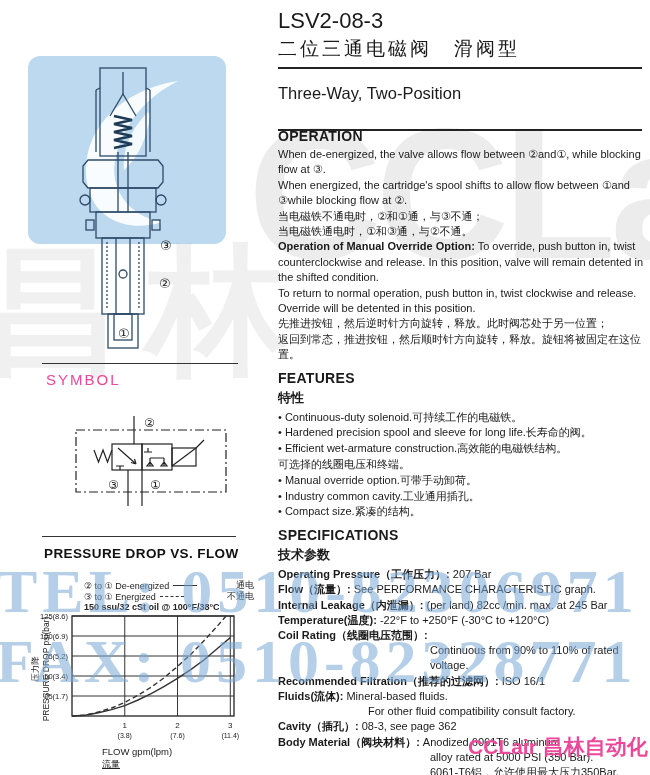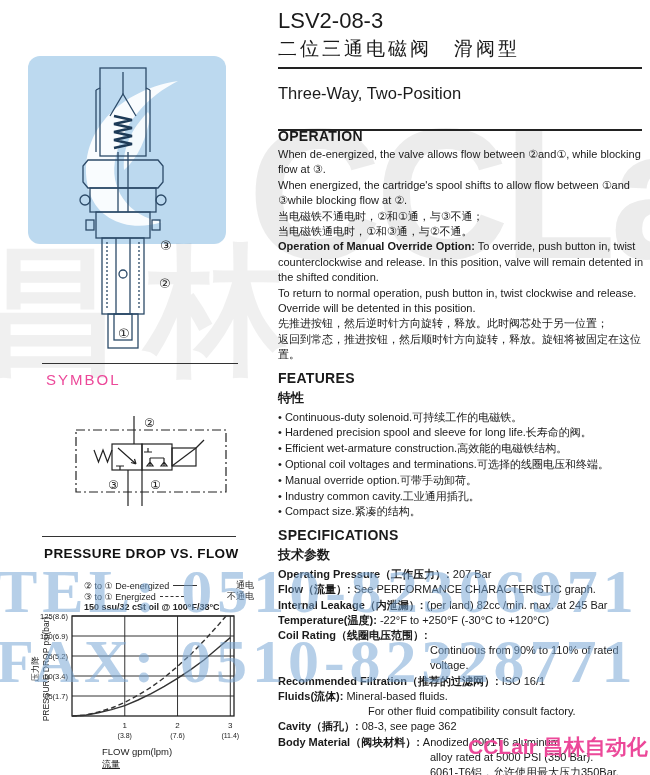--- a/index.html
+++ b/index.html
@@ -248,21 +248,20 @@
           </div>
         <div class="feat-row">
             <span class="feat-en">Hardened precision spool and sleeve for long life.</span>
             <span class="feat-cn">长寿命的阀。</span>
           </div>
         <div class="feat-row">
             <span class="feat-en">Efficient wet-armature construction.</span>
             <span class="feat-cn">高效能的电磁铁结构。</span>
           </div>
         <div class="feat-row">
-            <span class="feat-en">Optional coil voltages and terminations.</span>
             <span class="feat-cn">可选择的线圈电压和终端。</span>
           </div>
         <div class="feat-row">
             <span class="feat-en">Manual override option.</span>
             <span class="feat-cn">可带手动卸荷。</span>
           </div>
         <div class="feat-row">
             <span class="feat-en">Industry common cavity.</span>
             <span class="feat-cn">工业通用插孔。</span>
           </div>

